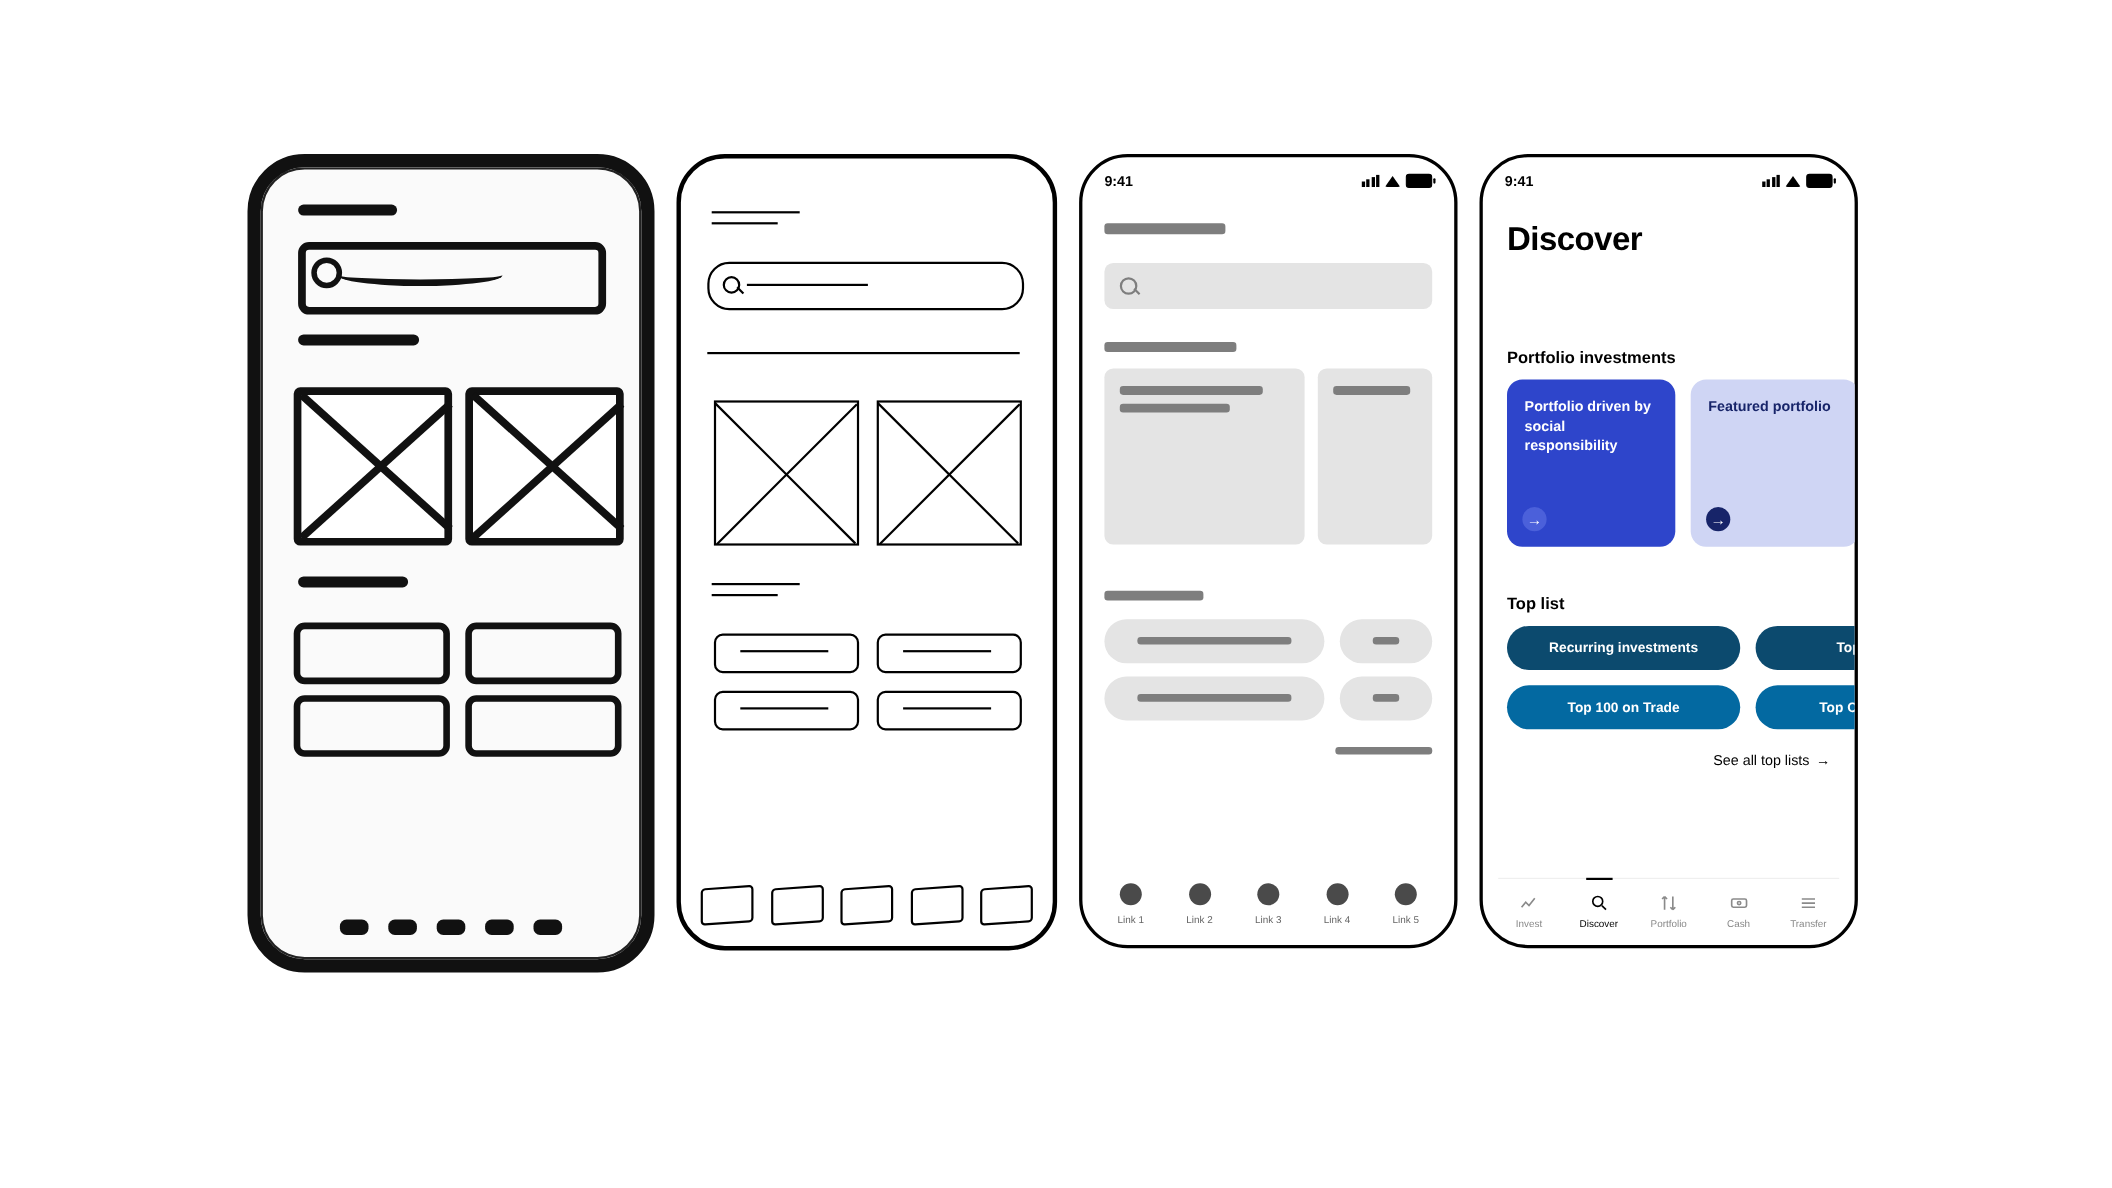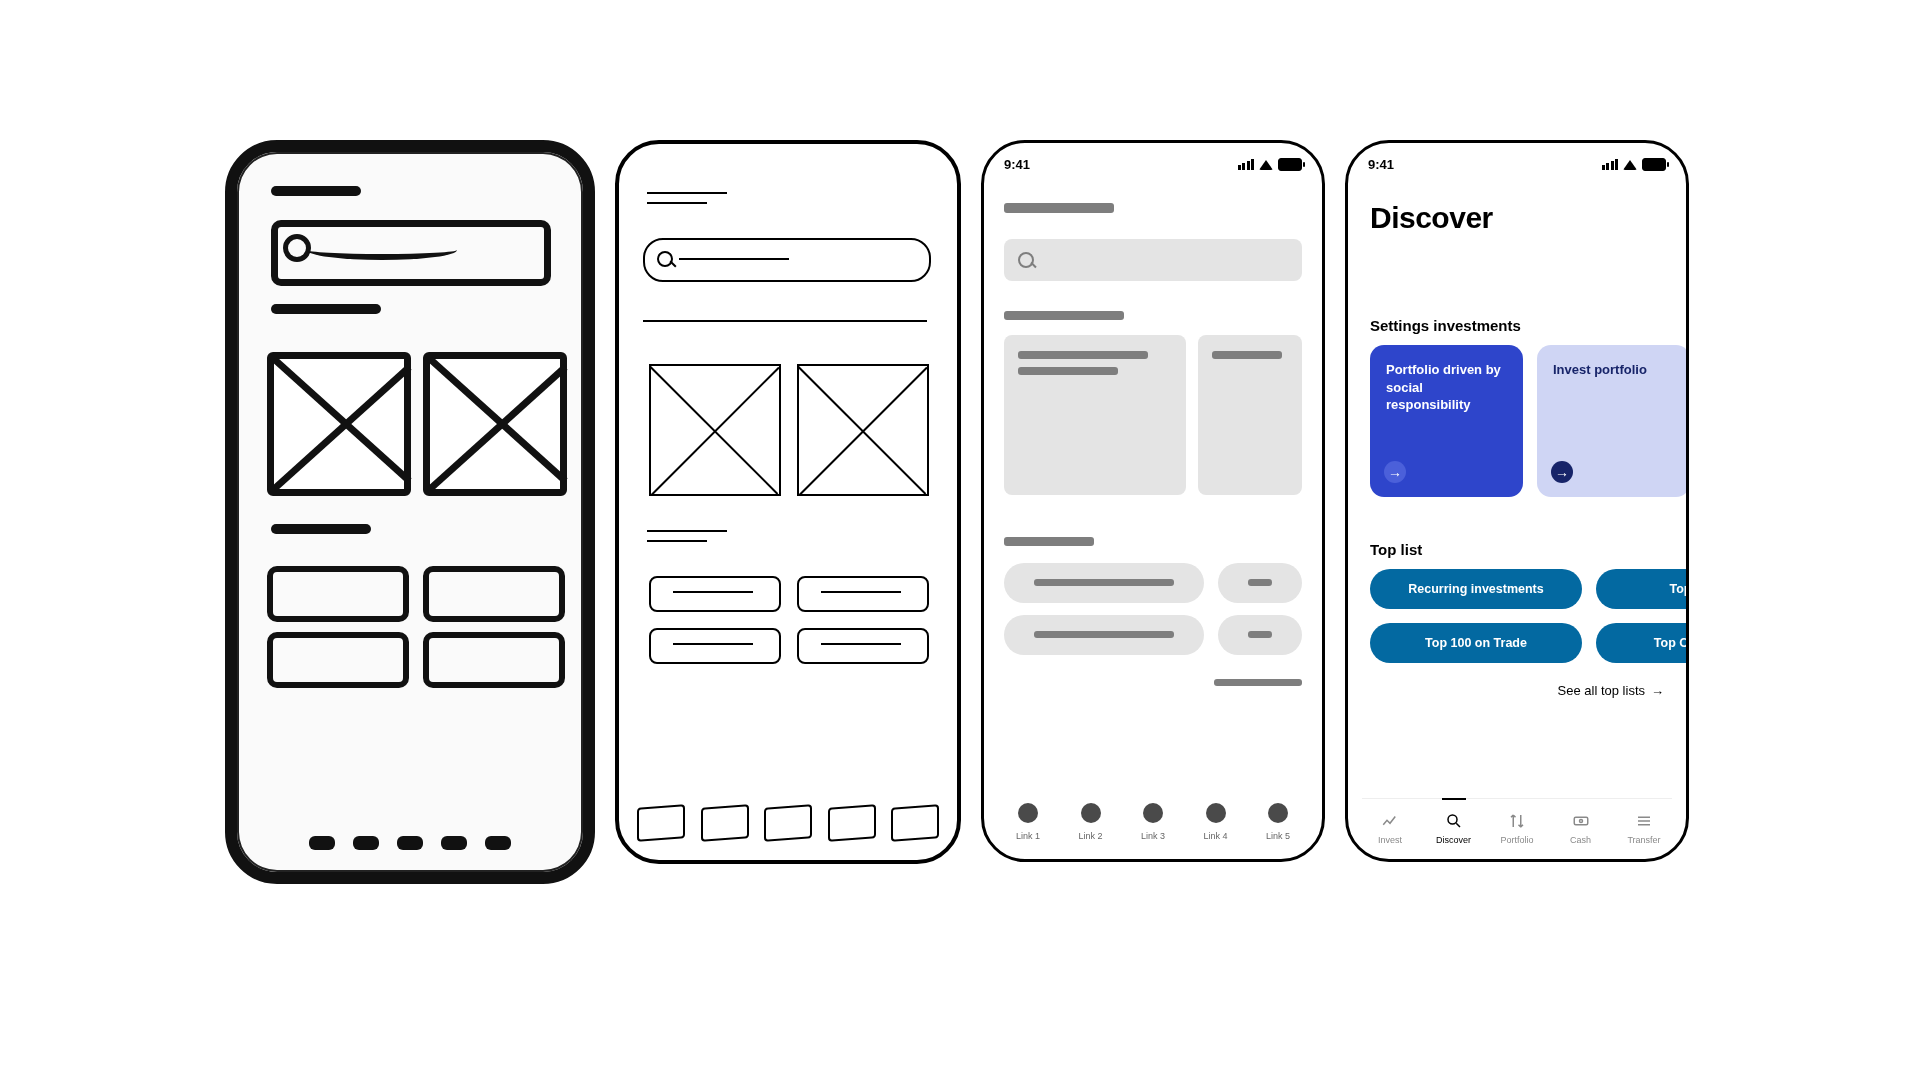--- a/index.html
+++ b/index.html
@@ -254,21 +254,21 @@
   .hifi .pills {
     position:absolute; left:22px; top:426px;
     display:grid; grid-template-columns:212px 212px; gap:14px 14px;
   }
   .hifi .pill {
     height:40px; border-radius:22px; color:#fff;
     display:flex; align-items:center; justify-content:center;
     font-size:12.5px; font-weight:600; white-space:nowrap;
     padding:0 18px; box-sizing:border-box;
   }
-  .pill-a { background:#0369a1; }
+  .pill-a { background:#0c4a6e; }
   .pill-b { background:#0369a1; }
   .hifi .see-all {
     position:absolute; right:22px; top:540px;
     font-size:13px; color:#000; display:flex; align-items:center; gap:6px;
   }
   .hifi .tabbar {
     position:absolute; bottom:14px; left:14px; right:14px;
     display:flex; justify-content:space-between;
     border-top:1px solid #eee; padding-top:12px;margin-top:22px;
   }
@@ -385,28 +385,28 @@
               <i></i>
               <i></i>
               <i></i>
               <i></i>
             </span>
           <span class="wifi"></span>
           <span class="batt"></span>
         </span>
       </div>
       <h1>Discover</h1>
-      <div class="section-label" style="top:174px;">Settings investments</div>
+      <div class="section-label" style="top:174px;">Portfolio investments</div>
       <div class="cards">
         <div class="card card-a">
           <span>Portfolio driven by social responsibility</span>
           <span class="arrow">→</span>
         </div>
         <div class="card card-b">
-          <span>Invest portfolio</span>
+          <span>Featured portfolio</span>
           <span class="arrow">→</span>
         </div>
       </div>
       <div class="section-label" style="top:398px;">Top list</div>
       <div class="pills">
         <div class="pill pill-a">
             <span>Recurring investments</span>
           </div>
         <div class="pill pill-a">
             <span>Top US sto</span>

